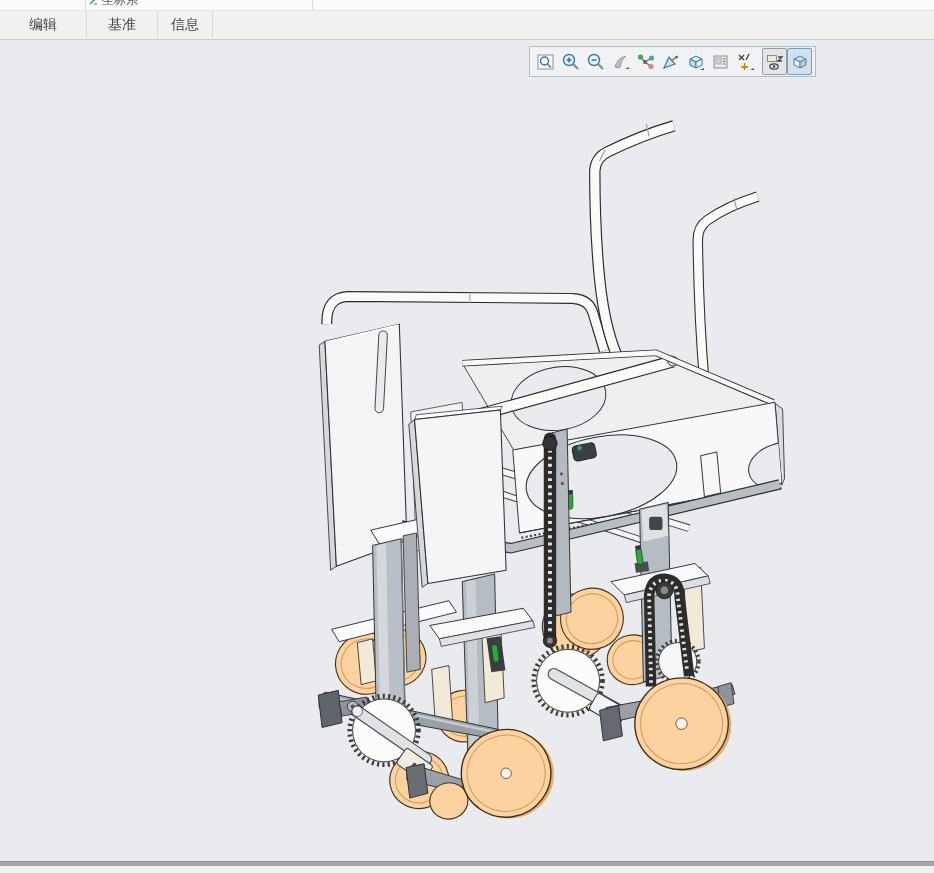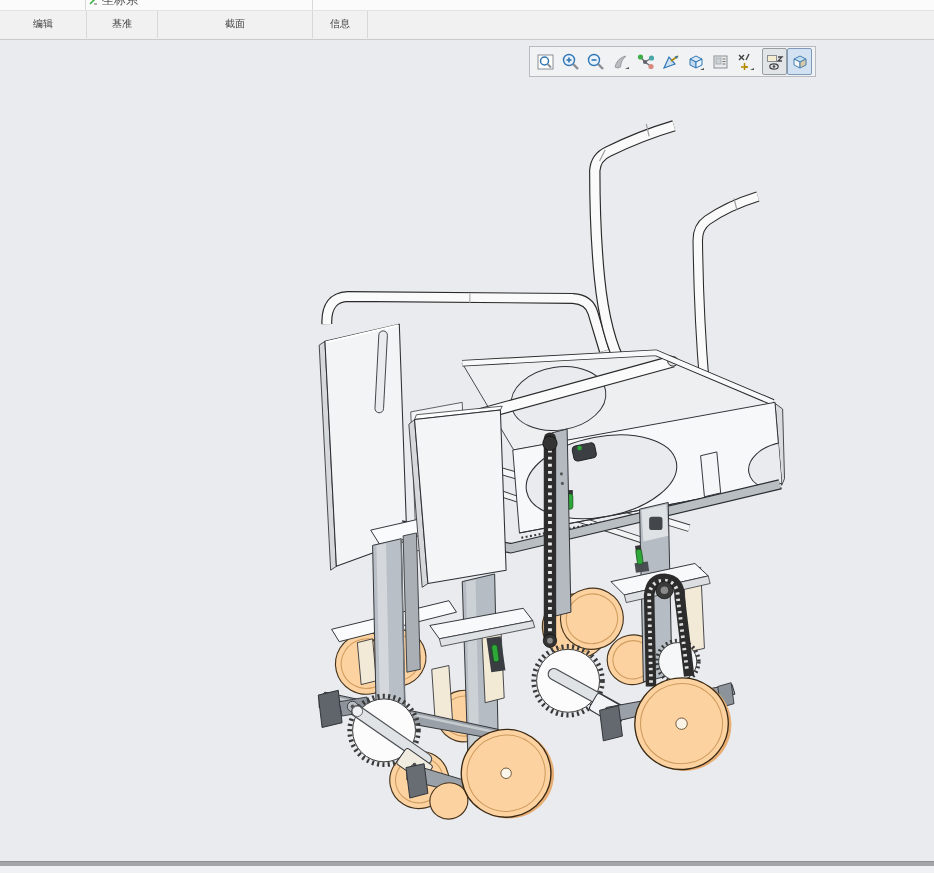--- a/index.html
+++ b/index.html
@@ -7,21 +7,21 @@
     width:934px;height:873px;position:relative;overflow:hidden;
     font-family:"Liberation Sans","DejaVu Sans",sans-serif;
     background:#e9ebee;
   }
   
   #ribbon{position:absolute;left:0;top:0;width:934px;height:39px;background:#f1f1f1;border-bottom:1px solid #c9cbcd;}
   #ribbon-row1{position:absolute;left:0;top:0;width:934px;height:10px;background:#fbfbfb;overflow:hidden;border-bottom:1px solid #e3e3e3;}
   .r1-sep{position:absolute;top:0;width:1px;height:10px;background:#d9d9d9;}
   #r1-item{position:absolute;left:89px;top:-9px;height:18px;display:flex;align-items:center;gap:4px;color:#5a5a5a;font-size:12px;white-space:nowrap;}
   #ribbon-row2{position:absolute;left:0;top:11px;width:934px;height:28px;display:flex;}
-  .rgroup{height:27px;line-height:26px;text-align:center;font-size:10px;color:#3f3f3f;border-right:1px solid #d8d8d8;flex:none;}
+  .rgroup{height:27px;line-height:26px;text-align:center;font-size:14px;color:#3f3f3f;border-right:1px solid #d8d8d8;flex:none;}
   
   #viewport{position:absolute;left:0;top:40px;width:934px;height:821px;background:#e9ebee;}
   #model-svg{position:absolute;left:0;top:0;}
   
   #gfx-toolbar{
     position:absolute;left:529px;top:6px;height:31px;padding:1px 3px;
     background:#f1f2f4;border:1px solid #b7bbbf;display:flex;align-items:center;box-sizing:border-box;
   }
   .gbtn{width:25px;height:27px;border:1px solid transparent;background:transparent;padding:0;margin:0;
     display:flex;align-items:center;justify-content:center;box-sizing:border-box;}
@@ -44,21 +44,20 @@
       <svg width="9" height="9" viewBox="0 0 9 9">
         <path d="M1,8 L7,2" stroke="#3fae49" stroke-width="1.6"></path>
         <path d="M5,8 L8,8" stroke="#8a8f94" stroke-width="1.4"></path>
       </svg>
       <span>坐标系</span>
     </div>
   </div>
   <div id="ribbon-row2">
     <div class="rgroup" style="width:86px">编辑</div>
     <div class="rgroup" style="width:70px">基准</div>
-    <div class="rgroup" style="width:154px">截面</div>
     <div class="rgroup" style="width:54px">信息</div>
     <div class="rgroup" style="flex:1;border-right:none"></div>
   </div>
 </div>
 
 <div id="viewport">
 
   <svg id="model-svg" width="934" height="821" viewBox="0 40 934 861">
     <defs>
       <clipPath id="slabClip">

